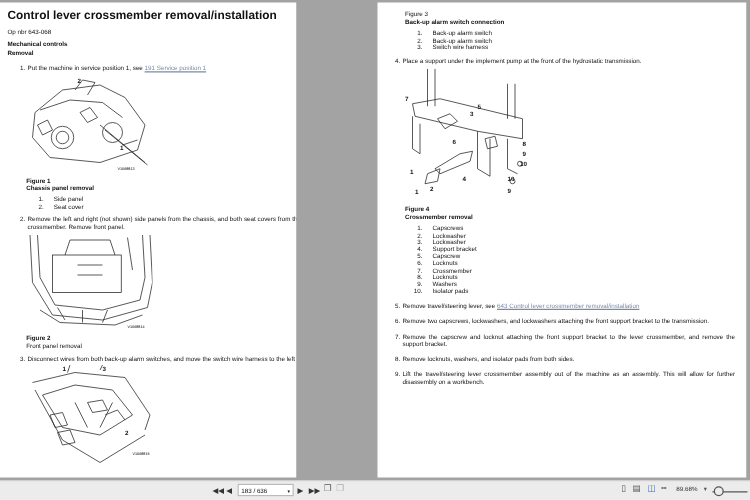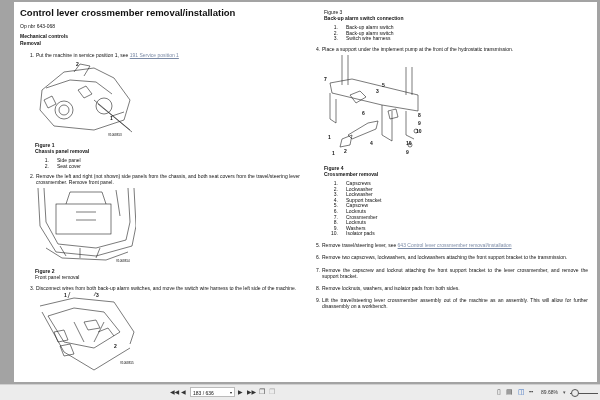--- a/index.html
+++ b/index.html
@@ -1,19 +1,19 @@
 <!DOCTYPE html>
 <html><head>
 <meta charset="utf-8">
 <style>
   html,body{margin:0;padding:0;}
   body{width:600px;height:400px;overflow:hidden;background:#9e9e9e;font-family:"Liberation Sans",sans-serif;color:#111;position:relative;}
   .viewer{position:absolute;left:0;top:0;width:600px;height:384px;background:#a3a3a3;}
   .page{position:absolute;top:2px;height:380px;background:#fff;overflow:hidden;}
-  .page.left{left:14px;width:288px;}
+  .page.left{left:0;width:237px;}
   .page.right{left:302px;width:295px;}
   .title{position:absolute;left:6px;top:5px;font-size:9.5px;font-weight:bold;}
   .small{font-size:5px;line-height:6px;}
   .bold{font-weight:bold;}
   .abs{position:absolute;}
   .link{color:#7a8aa6;text-decoration:underline;}
   .fig{position:absolute;border:none;}
   .legend{position:absolute;font-size:5px;line-height:5.6px;}
   .legend .n{display:inline-block;width:14px;text-align:right;margin-right:8px;}
   .step{position:absolute;font-size:5px;line-height:6px;}

